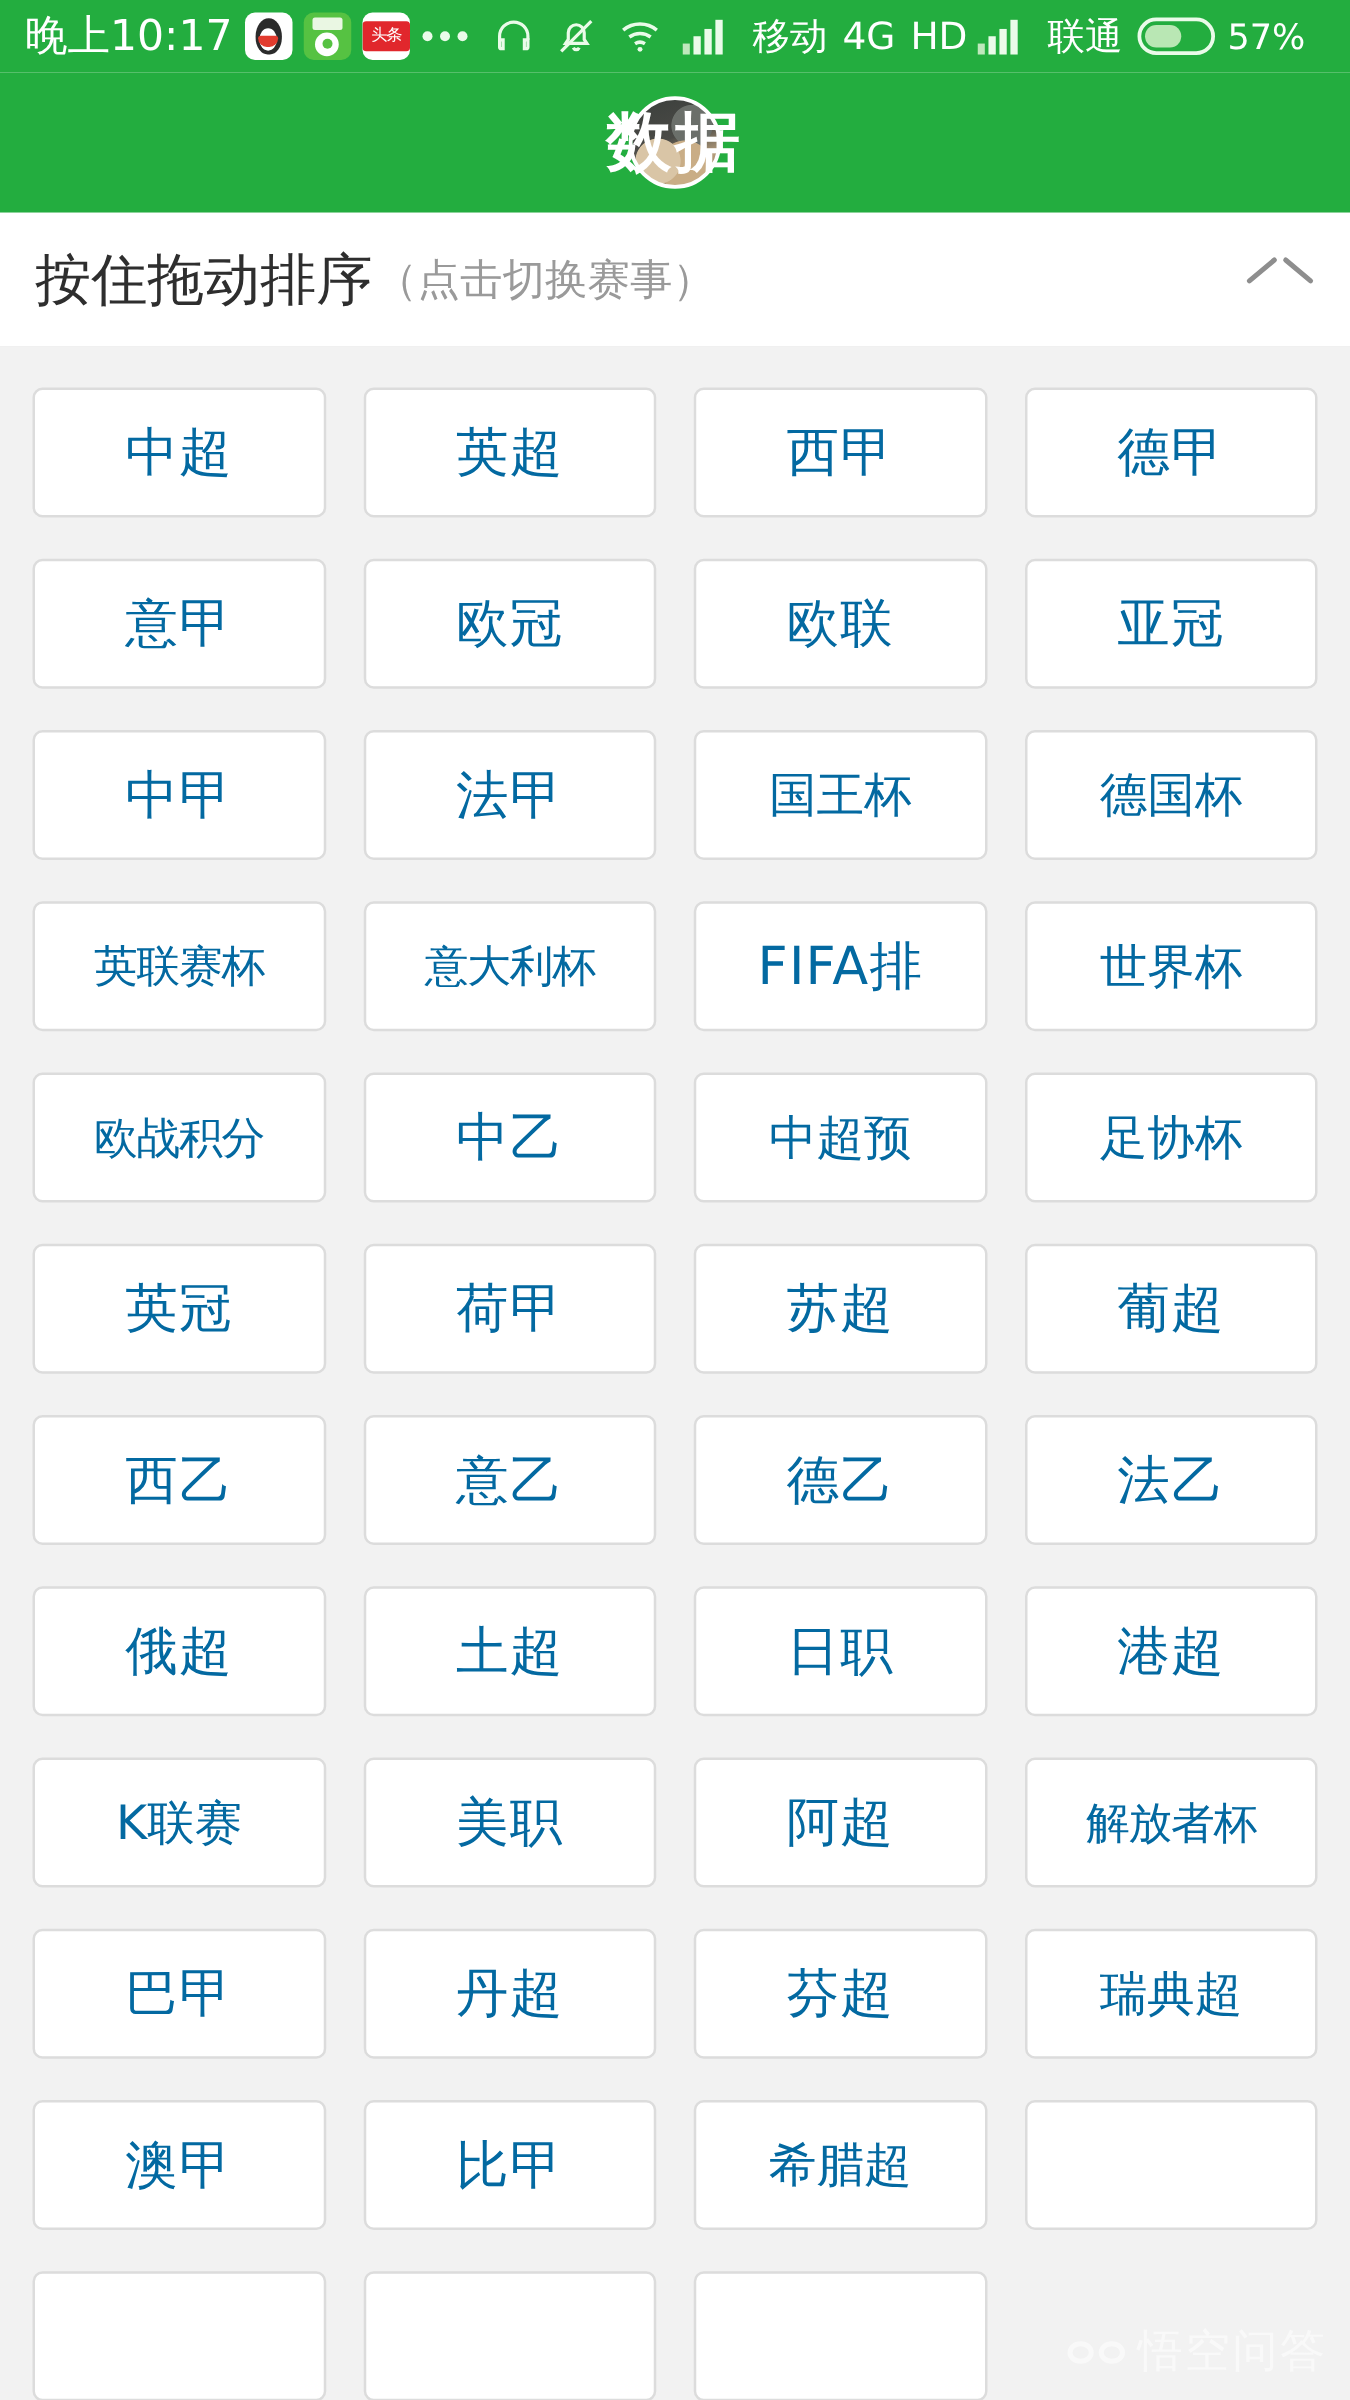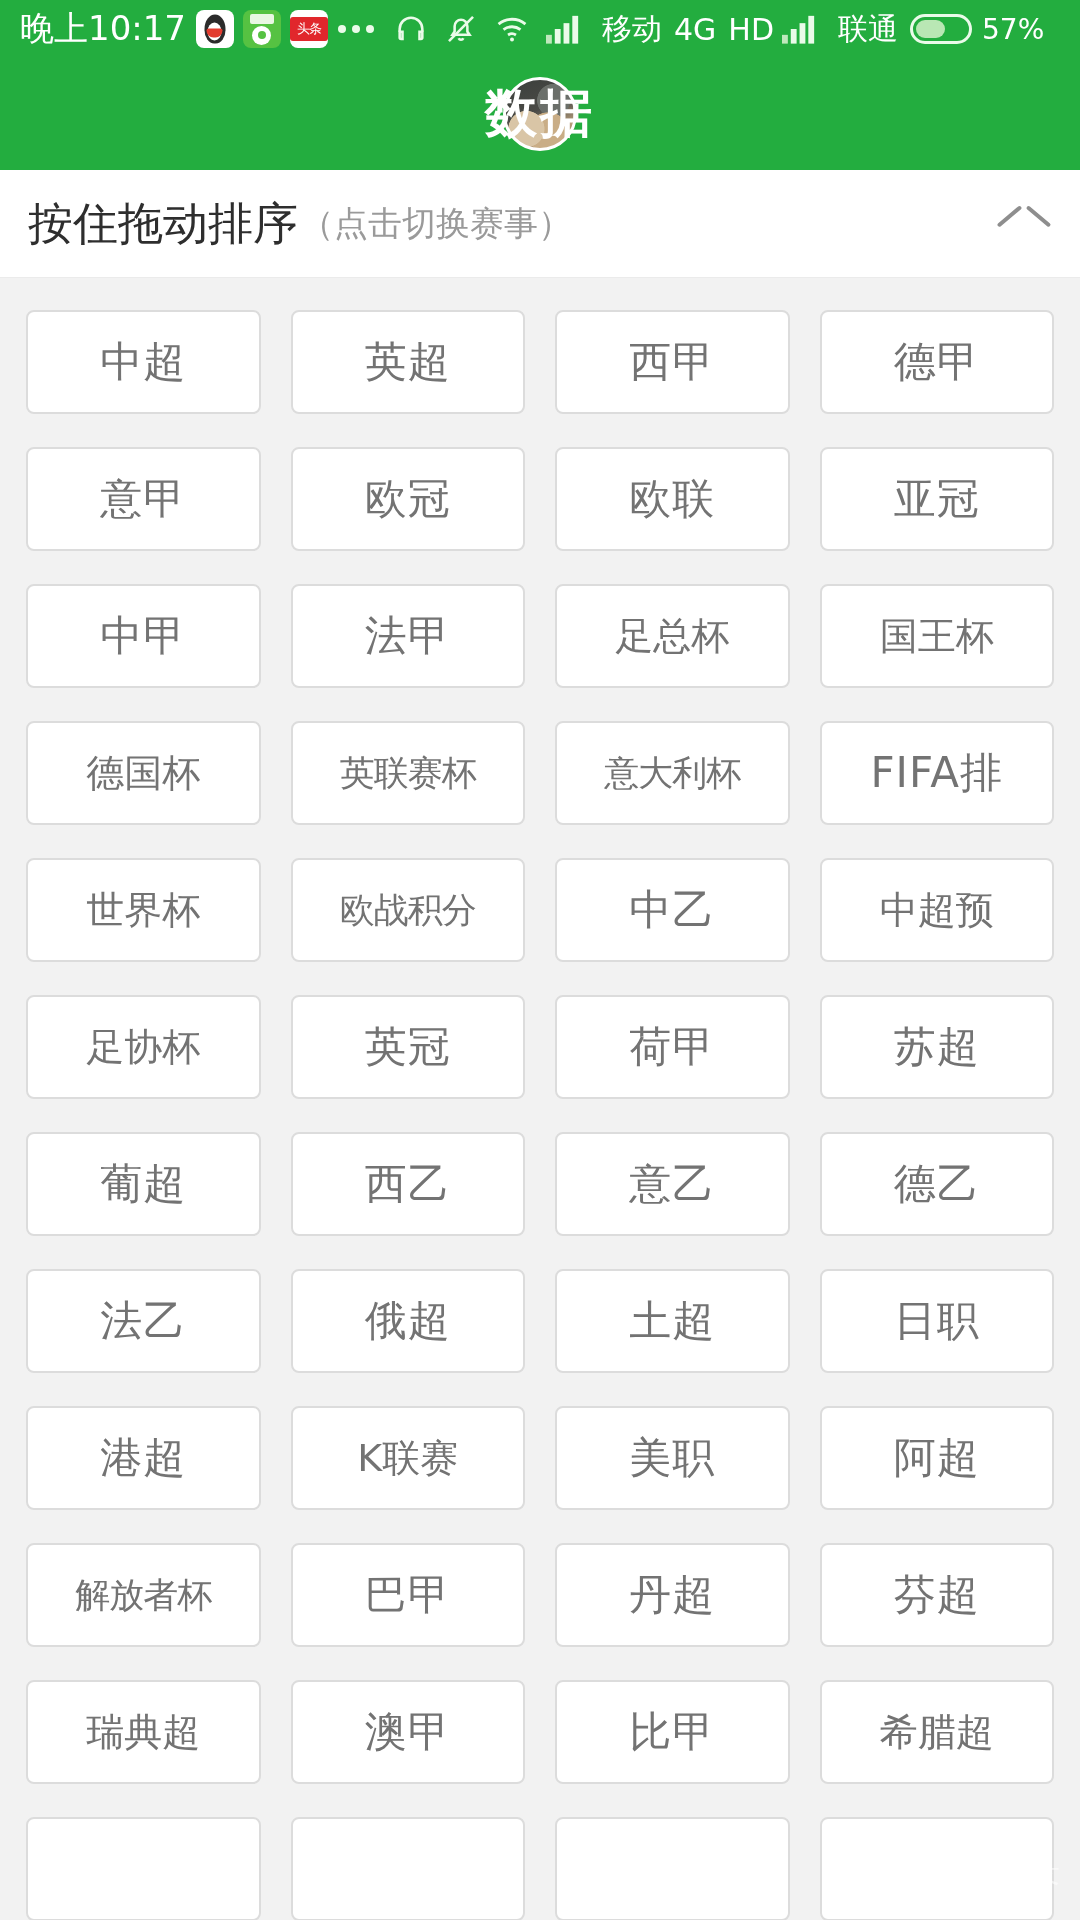--- a/index.html
+++ b/index.html
@@ -101,21 +101,21 @@
     overflow:hidden; position:relative;
   }
   .grid{
     display:grid; grid-template-columns:repeat(4,1fr);
     column-gap:30px; row-gap:33px;
   }
   .tile{
     height:104px; background:#ffffff;
     border:2px solid #dcdcdc; border-radius:8px;
     display:flex; align-items:center; justify-content:center;
-    font-size:42px; color:#737373; white-space:nowrap;
+    font-size:42px; color:#0369a1; white-space:nowrap;
     letter-spacing:1px;
   }
   .tile.sm{ font-size:38px; letter-spacing:0px; }
   .tile.xsm{ font-size:35px; letter-spacing:-1px; }
 
   
   .watermark{
     position:absolute; right:18px; bottom:14px;
     display:flex; align-items:center; gap:10px;
     opacity:.55; pointer-events:none;
@@ -228,21 +228,20 @@
       <div class="tile">中超</div>
       <div class="tile">英超</div>
       <div class="tile">西甲</div>
       <div class="tile">德甲</div>
       <div class="tile">意甲</div>
       <div class="tile">欧冠</div>
       <div class="tile">欧联</div>
       <div class="tile">亚冠</div>
       <div class="tile">中甲</div>
       <div class="tile">法甲</div>
-      <div class="tile sm">足总杯</div>
       <div class="tile sm">国王杯</div>
       <div class="tile sm">德国杯</div>
       <div class="tile xsm">英联赛杯</div>
       <div class="tile xsm">意大利杯</div>
       <div class="tile">FIFA排</div>
       <div class="tile sm">世界杯</div>
       <div class="tile xsm">欧战积分</div>
       <div class="tile">中乙</div>
       <div class="tile sm">中超预</div>
       <div class="tile sm">足协杯</div>

